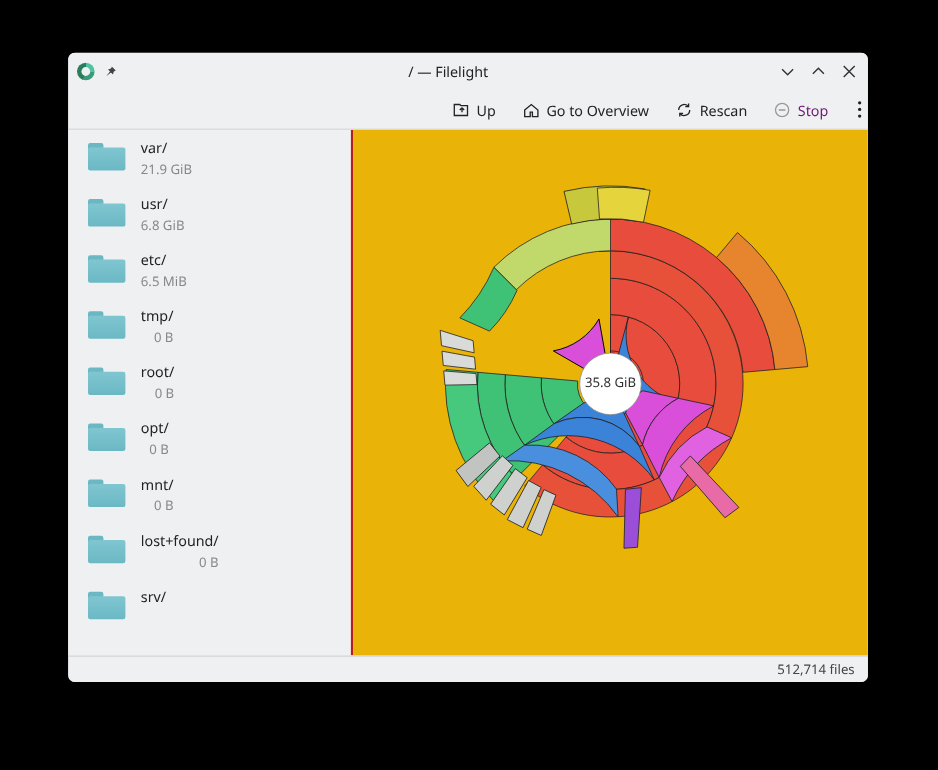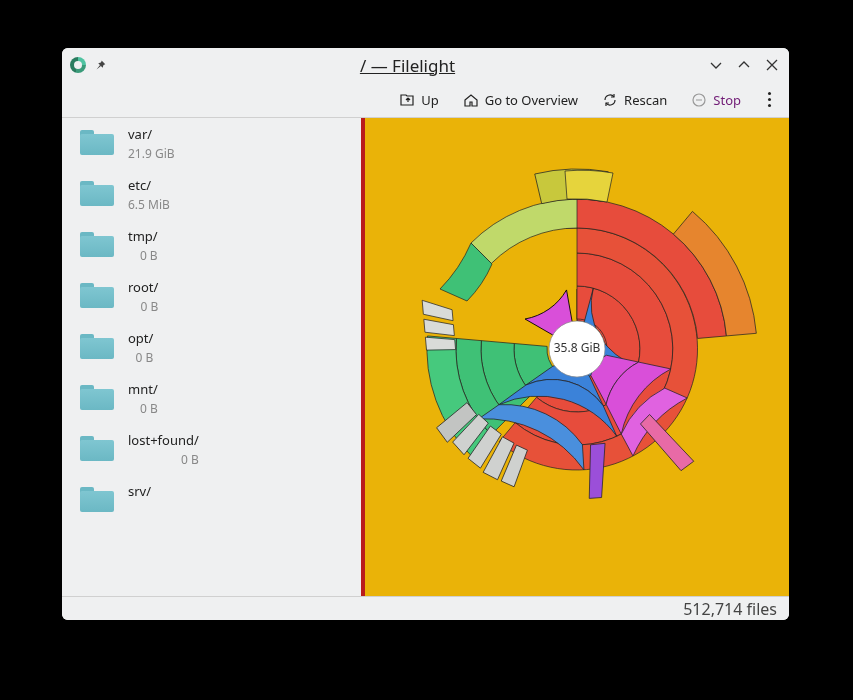--- a/index.html
+++ b/index.html
@@ -36,50 +36,50 @@
   .titlebar .left-icons { display:flex; gap:6px; align-items:center; }
   .titlebar .app-icon {
     width:16px; height:16px; border-radius:50%;
     background: conic-gradient(#4fc3a1 0 90deg, #3a9b7a 90deg 200deg, #2a7c5f 200deg 360deg);
     position: relative;
   }
   .titlebar .app-icon::after {
     content:''; position:absolute; inset:4px; background:#eff0f1; border-radius:50%;
   }
   .titlebar .pin-icon { width:16px; height:16px; display:flex; align-items:center; justify-content:center; }
-  .titlebar .title { flex:1; text-align:center; font-size:17px; color:#222;text-decoration:underline; }
+  .titlebar .title { flex:1; text-align:center; font-size:13px; color:#222; }
   .titlebar .win-controls { display:flex; gap:10px; align-items:center; }
   .titlebar .win-btn { width:18px; height:18px; display:flex; align-items:center; justify-content:center; cursor:pointer; }
   .toolbar {
     height: 36px;
     display:flex;
     align-items:center;
     justify-content:flex-end;
     gap: 16px;
-    padding: 0 12px;
+    padding: 0 0;
     background:#eff0f1;
     border-bottom:1px solid #d0d0d0;
   }
   .toolbar-btn {
     display:flex; align-items:center; gap:6px;
     font-size:13px; color:#222; cursor:pointer;
     padding:4px 4px;
   }
   .toolbar-btn svg { width:16px; height:16px; }
   .toolbar-menu { width:16px; display:flex; flex-direction:column; gap:3px; align-items:center; cursor:pointer; }
   .toolbar-menu span { width:3px; height:3px; background:#222; border-radius:50%; display:block;}
   .content {
     flex:1;
     display:flex;
     background:#eff0f1;
     overflow:hidden;
   }
   .sidebar {
-    width: 303px;
-    border-right:4px solid #b91c1c;
+    width: 259px;
+    border-right:2px solid #b91c1c;
     overflow-y:auto;
     background:#eff0f1;
   }
   .folder-row {
     display:flex;
     align-items:flex-start;
     gap:14px;
     padding:7px 18px;
     cursor:pointer;
   }
@@ -119,21 +119,21 @@
     color:#333;
     text-align:center;
   }
   .statusbar {
     height:24px;
     border-top:1px solid #d0d0d0;
     display:flex;
     align-items:center;
     justify-content:flex-end;
     padding:0 12px;
-    font-size:16px;
+    font-size:12px;
     color:#444;
     background:#eff0f1;
   }
 </style>
 </head>
 <body>
 
 <div class="window">
 
   <div class="titlebar">
@@ -200,20 +200,27 @@
     </div>
   </div>
 
   <div class="content">
     <div class="sidebar">
       <div class="folder-row">
         <div class="folder-icon"></div>
         <div class="folder-text">
           <span class="folder-name">var/</span>
           <span class="folder-size">21.9 GiB</span>
+        </div>
+      </div>
+      <div class="folder-row">
+        <div class="folder-icon"></div>
+        <div class="folder-text">
+          <span class="folder-name">usr/</span>
+          <span class="folder-size">6.8 GiB</span>
         </div>
       </div>
       <div class="folder-row">
         <div class="folder-icon"></div>
         <div class="folder-text">
           <span class="folder-name">etc/</span>
           <span class="folder-size">6.5 MiB</span>
         </div>
       </div>
       <div class="folder-row">

